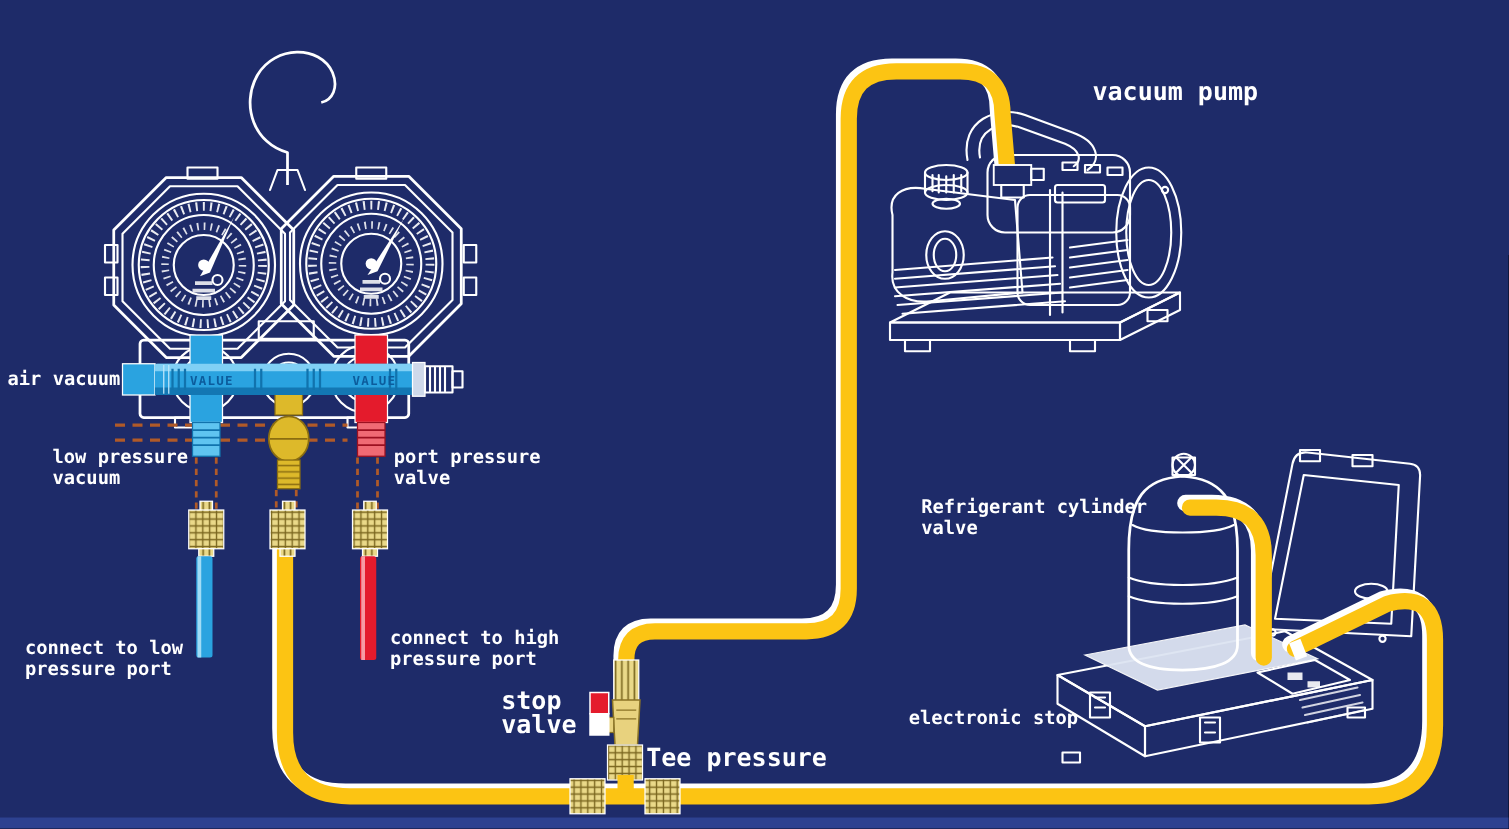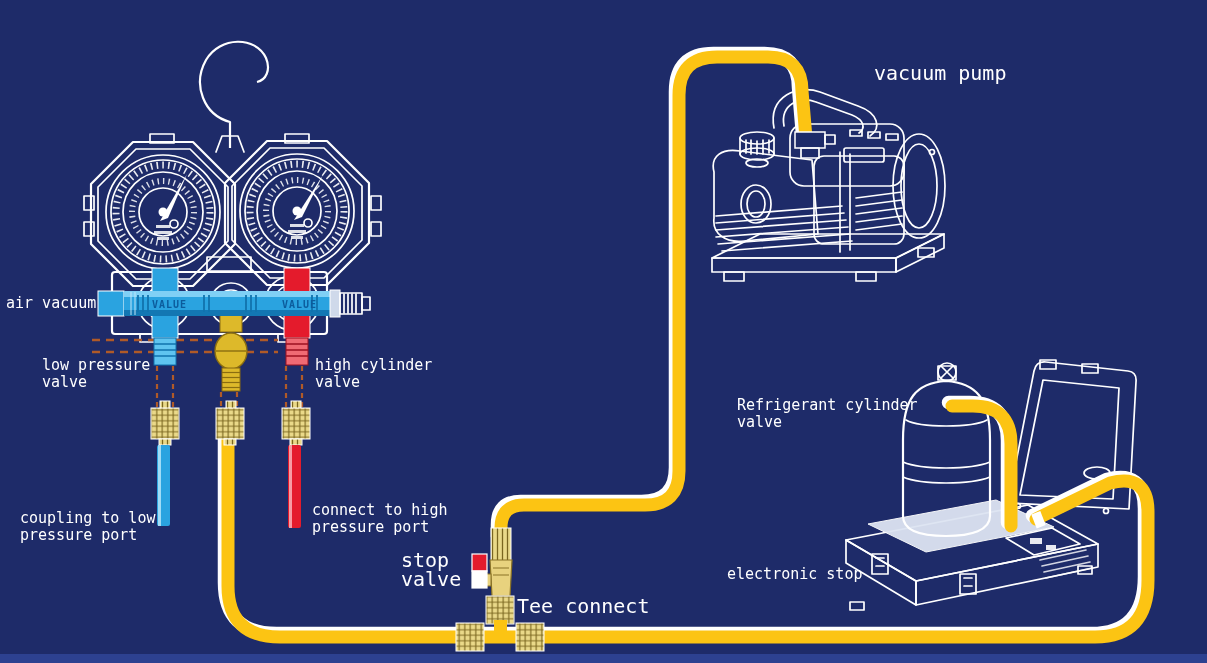--- a/index.html
+++ b/index.html
@@ -1,20 +1,20 @@
 <!DOCTYPE html>
 <html style="--background: #1e2b69; --footer_strip: #2d4190; --hose_yellow: #fcc413; --hose_blue: #2aa3e0; --hose_red: #e41b2c; --brass: #ead989; --line_white: #ffffff; --dash_color: #b05a28;"><head>
 <meta charset="utf-8">
 <style>
   html,body{margin:0;padding:0;background:#000}
   .stage{position:relative;width:1207px;height:663px;overflow:hidden;
          background:var(--background,#1e2b69);
          font-family:"DejaVu Sans Mono","Liberation Mono",monospace}
   .stage svg{position:absolute;left:0;top:0}
-  .lbl{position:absolute;color:#fff;font-weight:400;font-size:15px;line-height:17px;
+  .lbl{position:absolute;color:#fff;font-weight:700;font-size:15px;line-height:17px;
        white-space:pre-line;letter-spacing:0}
   .lbl.lg{font-size:20px;line-height:19px}
   
   .w{stroke:#fff;fill:none;stroke-width:1.7;stroke-linejoin:round;stroke-linecap:round}
   .w2{stroke:#fff;fill:none;stroke-width:2.2;stroke-linejoin:round}
   .wf{fill:#fff;stroke:none}
   .hoseW{fill:none;stroke:#fff;stroke-width:13.5;stroke-linejoin:round;stroke-linecap:round}
   .hoseY{fill:none;stroke:var(--hose_yellow,#fcc413);stroke-width:13;stroke-linejoin:round;stroke-linecap:round}
   .dashH{stroke:var(--dash_color,#b05a28);stroke-width:2.6;fill:none;stroke-dasharray:8 6}
   .dashV{stroke:var(--dash_color,#b05a28);stroke-width:2.2;fill:none;stroke-dasharray:5 4}
@@ -275,27 +275,27 @@
   <g>
     <rect class="brass" x="486" y="596" width="28" height="28"></rect>
     <rect x="494" y="620" width="13" height="14" fill="var(--hose_yellow,#fcc413)"></rect>
     <rect class="brass" x="456" y="623" width="28" height="28"></rect>
     <rect class="brass" x="516" y="623" width="28" height="28"></rect>
   </g>
 </svg>
 
   <div class="lbl" style="left:6px;top:295px">air vacuum</div>
   <div class="lbl" style="left:42px;top:357px">low pressure
+vacuum</div>
+  <div class="lbl" style="left:315px;top:357px">port pressure
 valve</div>
-  <div class="lbl" style="left:315px;top:357px">high cylinder
-valve</div>
-  <div class="lbl" style="left:20px;top:510px">coupling to low
+  <div class="lbl" style="left:20px;top:510px">connect to low
 pressure port</div>
   <div class="lbl" style="left:312px;top:502px">connect to high
 pressure port</div>
   <div class="lbl lg" style="left:401px;top:551px">stop
 valve</div>
-  <div class="lbl lg" style="left:517px;top:597px">Tee connect</div>
+  <div class="lbl lg" style="left:517px;top:597px">Tee pressure</div>
   <div class="lbl lg" style="left:874px;top:64px">vacuum pump</div>
   <div class="lbl" style="left:737px;top:397px">Refrigerant cylinder
 valve</div>
   <div class="lbl" style="left:727px;top:566px">electronic stop</div>
 </div>
 
 </body></html>

